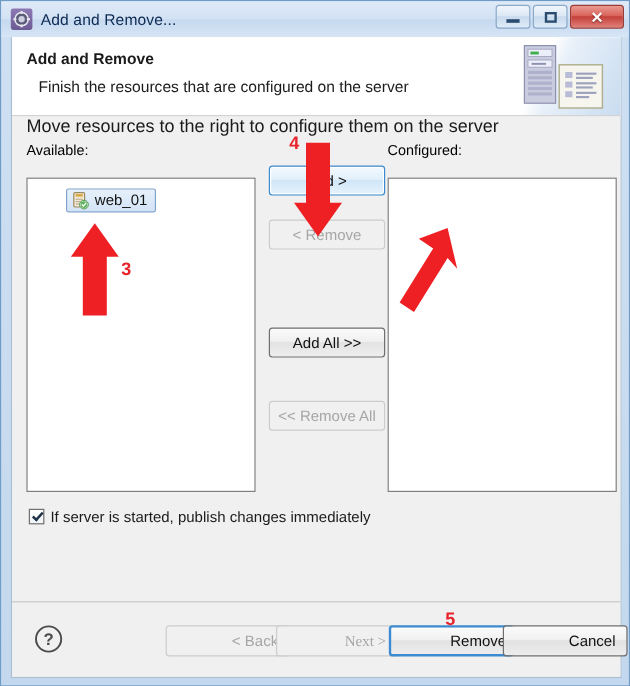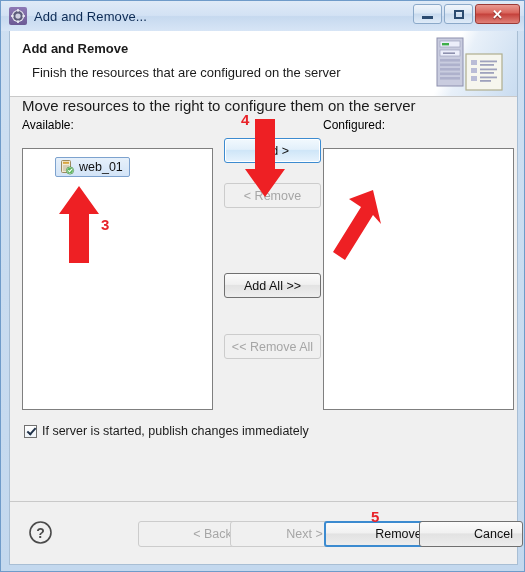--- a/index.html
+++ b/index.html
@@ -240,21 +240,21 @@
   #btn-remove { top: 86px; }
   #btn-add-all { top: 176px; }
   #btn-remove-all { top: 237px; }
 
   
   #publish-row {
     position: absolute;
     left: 14px;
     top: 327px;
     display: flex;
-    align-items: flex-end;
+    align-items: flex-start;
   }
   #publish-checkbox {
     width: 13px;
     height: 13px;
     border: 1px solid #707070;
     background: linear-gradient(to bottom, #ffffff, #eef3f8);
     box-sizing: border-box;
     position: relative;
     margin-right: 5px;
     flex: none;
@@ -316,21 +316,21 @@
     border: 1px solid #cccccc;
     background: #f0f0f0;
     color: #a6a6a6;
   }
   .fbtn.focused {
     border: 2px solid #3c8bd0;
     background: linear-gradient(to bottom, #fbfbfb 0%, #f1f1f1 45%, #e2e2e2 50%, #ededed 100%);
     color: #101010;
   }
   #btn-back { left: 128px; }
-  #btn-next { left: 220px; }
+  #btn-next { left: 220px; font-family: Liberation Serif, serif; }
   #btn-finish { left: 314px; }
   #btn-cancel { left: 409px; }
 
   
   #annotations {
     position: absolute;
     left: 0; top: 0;
     width: 525px;
     height: 572px;
     pointer-events: none;

